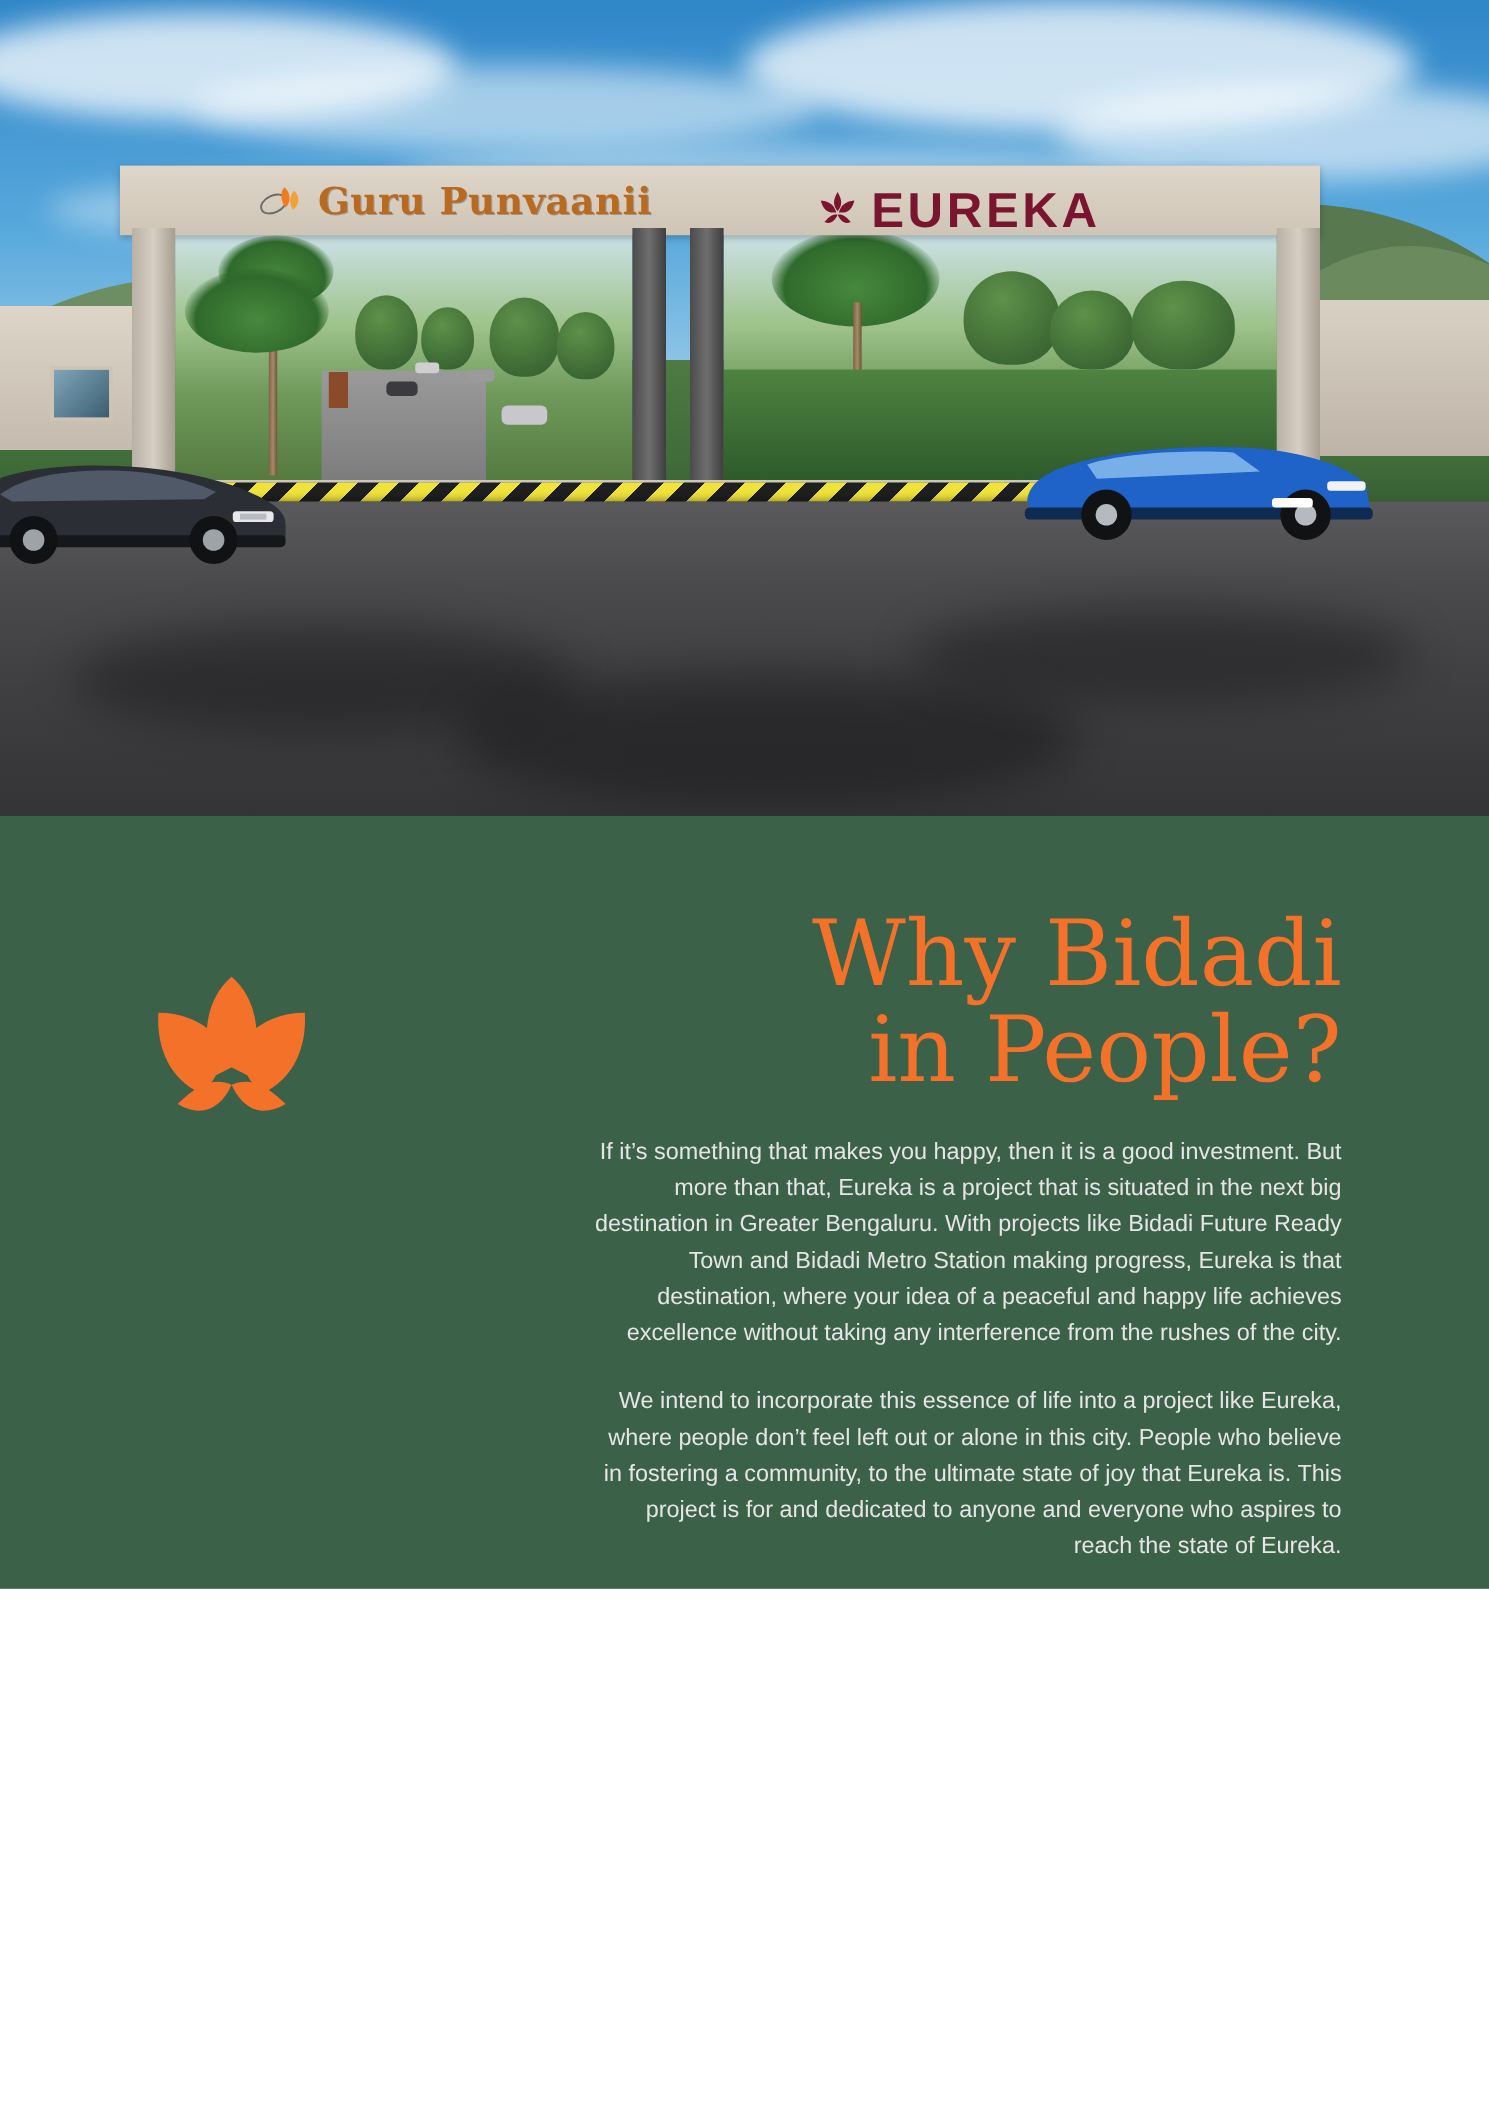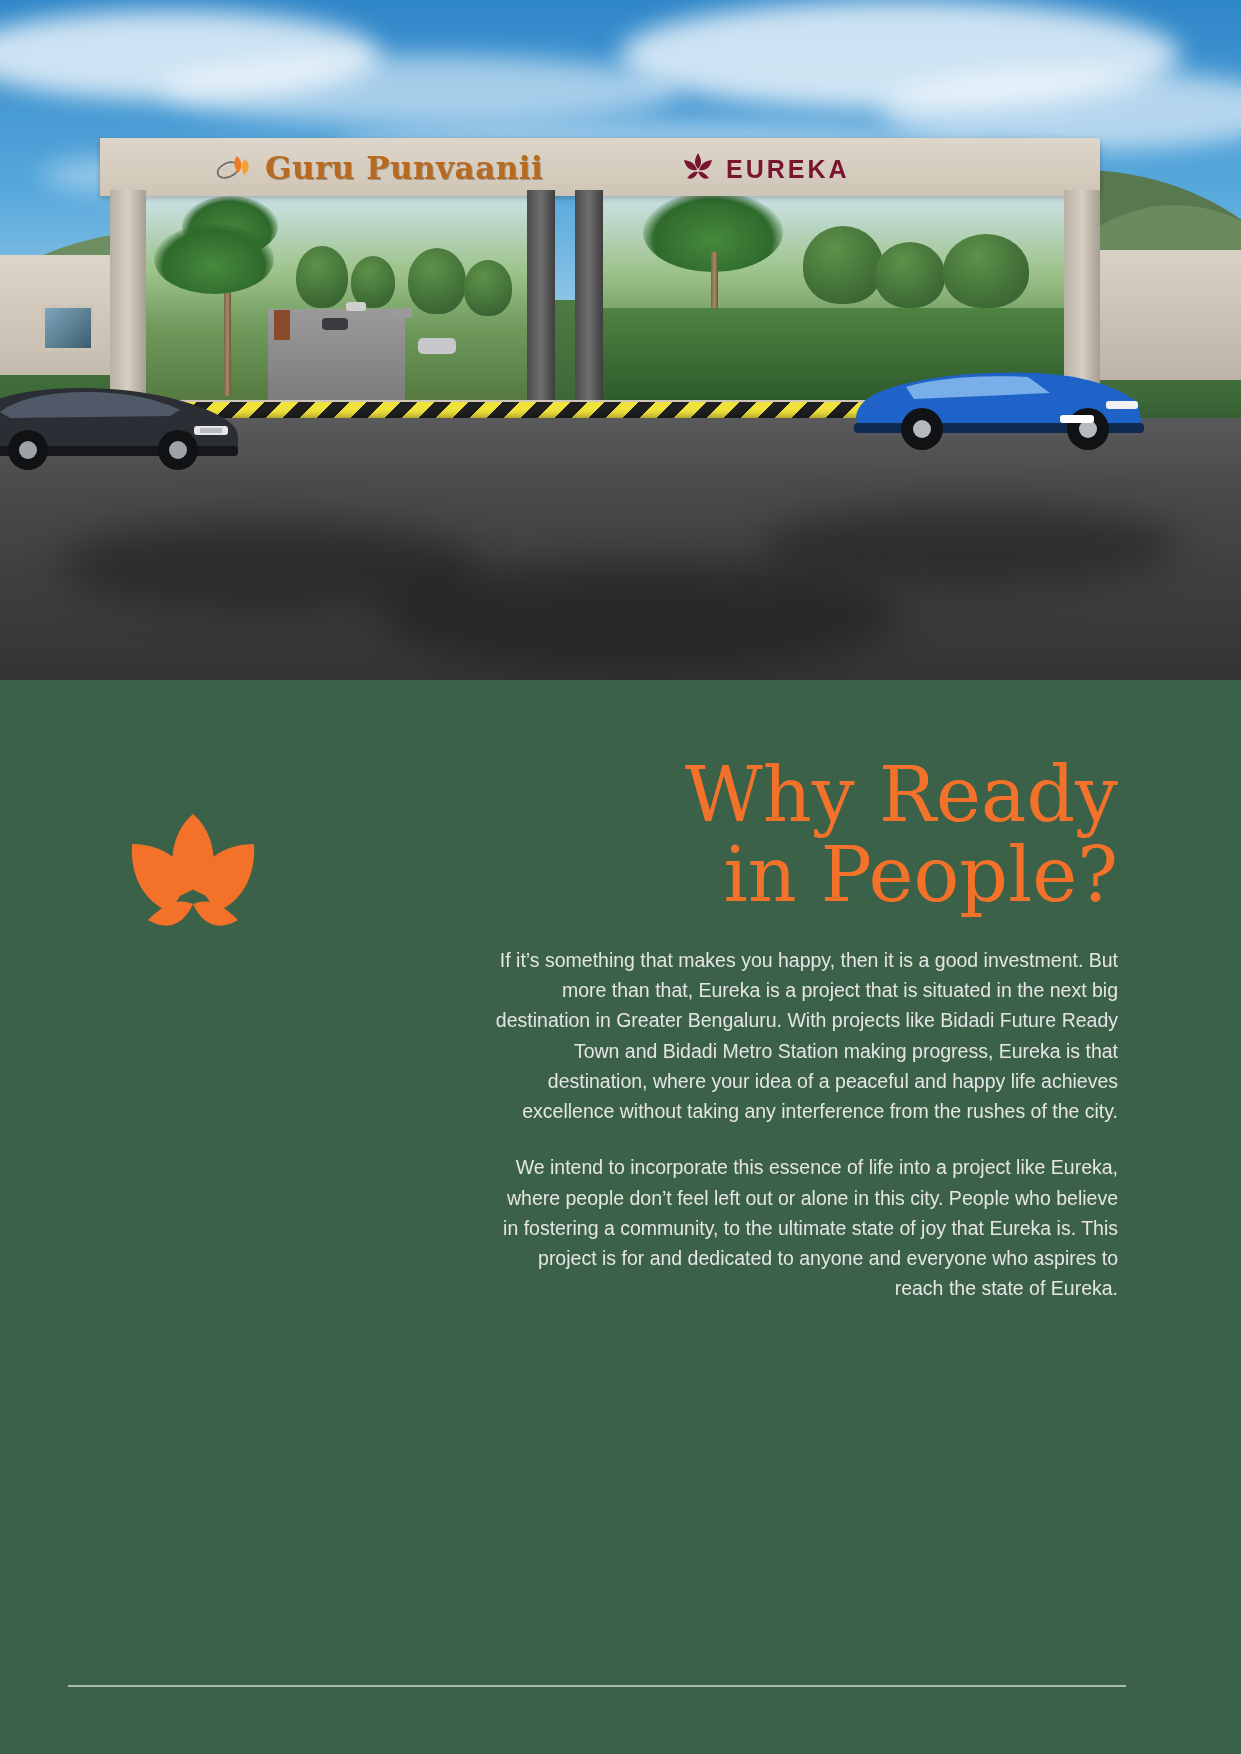--- a/index.html
+++ b/index.html
@@ -9,21 +9,21 @@
   }
   body {
     width: 1241px;
     height: 1754px;
     font-family: "Liberation Sans", sans-serif;
     overflow: hidden;
   }
   .page {
     position: relative;
     width: 1241px;
-    height: 1754px;
+    height: 1324px;
     background: #3c6149;
     overflow: hidden;
   }
 
   
   .hero {
     position: absolute;
     left: 0;
     top: 0;
     width: 1241px;
@@ -121,21 +121,21 @@
   }
   .sign-left { left: 215px; top: 150px; }
   .sign-right { left: 680px; top: 152px; }
   .sign-text-1 {
     font-family: "DejaVu Serif", serif;
     font-size: 31px; font-weight: bold; color: #b86a21; letter-spacing: .5px;
     text-shadow: 1px 1px 0 rgba(0,0,0,.25);
   }
   .sign-text-2 {
     font-family: "Liberation Sans", sans-serif;
-    font-size: 25px; font-weight: bold; color: #7a1530; letter-spacing: 3px;
+    font-size: 41px; font-weight: bold; color: #7a1530; letter-spacing: 3px;
   }
   .mini-logo { width: 40px; height: 36px; }
   .mini-logo2 { width: 36px; height: 34px; }
 
   
   .kerb {
     position: absolute; left: 146px; top: 400px; width: 918px; height: 16px;
     background: repeating-linear-gradient(135deg,#efe23b 0 12px,#1f1f1f 12px 24px);
     border-top: 2px solid #cfc8b8;
   }
@@ -303,21 +303,21 @@
 
     <svg class="brand-mark" viewBox="0 0 150 140">
       <path d="M75 4 C96 22 100 52 92 80 L75 72 L58 80 C50 52 54 22 75 4 Z" fill="#f4712a"></path>
       <path d="M14 34 C44 34 66 50 78 78 L62 86 L52 102 C26 92 12 66 14 34 Z" fill="#f4712a"></path>
       <path d="M136 34 C138 66 124 92 98 102 L88 86 L72 78 C84 50 106 34 136 34 Z" fill="#f4712a"></path>
       <path d="M30 110 C48 92 62 88 75 94 C66 114 50 122 30 110 Z" fill="#f4712a"></path>
       <path d="M120 110 C100 122 84 114 75 94 C88 88 102 92 120 110 Z" fill="#f4712a"></path>
     </svg>
 
     <div class="headline">
-      <div>Why Ready</div>
+      <div>Why Bidadi</div>
       <div>in People?</div>
     </div>
 
     <div class="body-col">
       <p>If it’s something that makes you happy, then it is a good investment. But more than that, Eureka is a project that is situated in the next big destination in Greater Bengaluru. With projects like Bidadi Future Ready Town and Bidadi Metro Station making progress, Eureka is that destination, where your idea of a peaceful and happy life achieves excellence without taking any interference from the rushes of the city.</p>
       <p>We intend to incorporate this essence of life into a project like Eureka, where people don’t feel left out or alone in this city. People who believe in fostering a community, to the ultimate state of joy that Eureka is. This project is for and dedicated to anyone and everyone who aspires to reach the state of Eureka.</p>
     </div>
 
     <div class="footer-rule"></div>
   </div>

